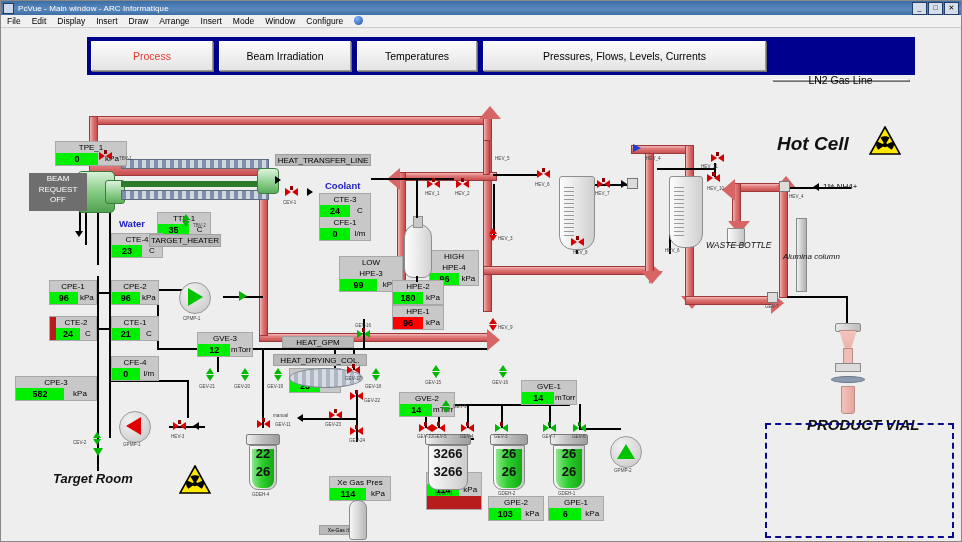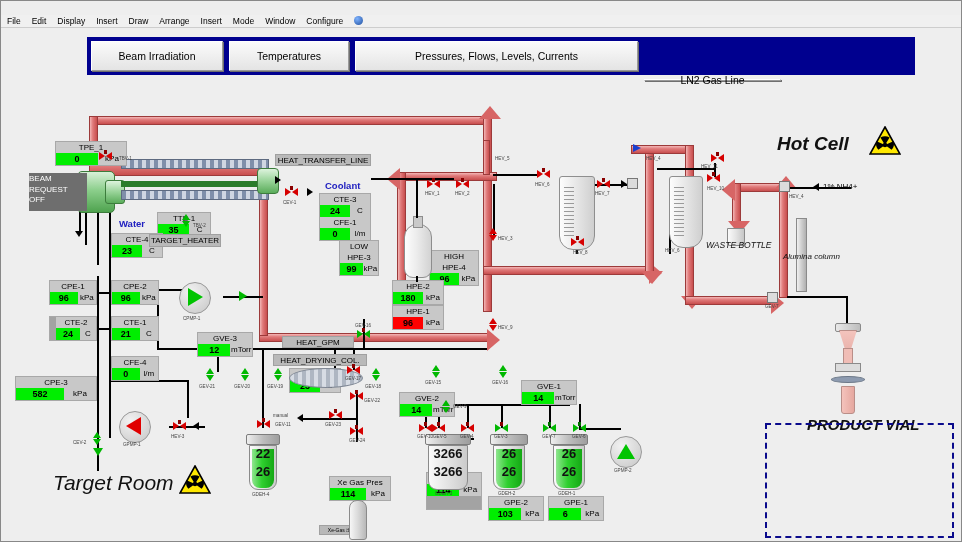--- a/index.html
+++ b/index.html
@@ -35,33 +35,33 @@
   .tab{background:linear-gradient(to bottom,#fbfbfb,#e4e4e4);
     border:1px solid #9a9a9a;border-top-color:#fff;border-left-color:#fff;
     box-shadow:1px 1px 0 #6f6f6f;display:flex;align-items:center;justify-content:center;
     font-size:10.5px;color:#000;white-space:nowrap;}
   .tab.t1{width:120px;} .tab.t2{width:130px;} .tab.t3{width:118px;}
   .tab.t4{width:281px;} .tab.t5{width:135px;margin-top:38px;}
   .tab.active{color:#e23a2e;}
 
   
   .abs{position:absolute;}
-  .tagbox{position:absolute;background:#a3a3a3;border:1px solid #a8a8a8;
+  .tagbox{position:absolute;background:#b91c1c;border:1px solid #a8a8a8;
     font-size:8px;color:#000;text-align:center;line-height:10px;box-sizing:border-box;}
   .tagname{background:#c8c8c8;height:11px;line-height:11px;font-size:8px;}
   .tagrow{display:flex;height:12px;align-items:stretch;}
   .tagval{background:#00ee00;flex:0 0 60%;font-size:9px;line-height:12px;
     color:#000;text-align:center;font-weight:bold;}
   .tagval.red{background:#ff0000;}
   .tagunit{flex:1;background:#c8c8c8;font-size:8px;line-height:12px;text-align:center;}
 
   .greybar{position:absolute;background:#b9b9b9;border:1px solid #a0a0a0;
     font-size:8px;line-height:12px;color:#000;text-align:center;box-sizing:border-box;}
   .darkbar{position:absolute;background:#6e6e6e;color:#fff;font-size:8px;
-    line-height:10.5px;box-sizing:border-box;padding-top:1px;}
+    text-align:center;line-height:10.5px;box-sizing:border-box;padding-top:1px;}
 
   .lbl{position:absolute;font-size:8px;color:#000;white-space:nowrap;}
   .vlbl{position:absolute;font-size:4.6px;color:#444;white-space:nowrap;}
   .italic-lbl{position:absolute;font-style:italic;white-space:nowrap;color:#111;}
 
   
   .wire{position:absolute;background:#000;}
   .pipe{position:absolute;background:linear-gradient(to bottom,#f3b6b6,#e07a7a 40%,#c84e4e);
     border:1px solid #9c3a3a;box-sizing:border-box;}
   .pipe.v{background:linear-gradient(to right,#f3b6b6,#e07a7a 40%,#c84e4e);}
@@ -124,38 +124,48 @@
   .tank .nums{position:absolute;left:0;right:0;top:14px;text-align:center;
     font-size:13px;font-weight:bold;color:#111;line-height:16px;}
   .hazard{position:absolute;}
   .dashbox{position:absolute;border:2px dashed #0a0a8c;}
 </style>
 </head>
 <body>
 
 <div id="app">
 
+  <div class="titlebar">
+    <div class="tb-icon"></div>
+    <div class="tb-text">PcVue - Main window - ARC Informatique</div>
+    <div class="tb-btns">
+      <span>_</span>
+      <span>□</span>
+      <span>✕</span>
+    </div>
+  </div>
 
   <div class="menubar">
     <div class="mi">File</div>
     <div class="mi">Edit</div>
     <div class="mi">Display</div>
     <div class="mi">Insert</div>
     <div class="mi">Draw</div>
     <div class="mi">Arrange</div>
     <div class="mi">Insert</div>
     <div class="mi">Mode</div>
     <div class="mi">Window</div>
     <div class="mi">Configure</div>
     <div class="mi"><span class="helpdot"></span></div>
   </div>
 
   <div class="canvas">
 
     <div class="tabstrip" style="top:9px;">
+      <div class="tab t1 active">Process</div>
       <div class="tab t2">Beam Irradiation</div>
       <div class="tab t3">Temperatures</div>
       <div class="tab t4">Pressures, Flows, Levels, Currents</div>
       <div class="tab t5">LN2 Gas Line</div>
     </div>
 
     <div class="pipe" style="left:88px;top:88px;width:402px;height:9px;"></div>
 
     <div class="pipe v" style="left:88px;top:88px;width:9px;height:52px;"></div>
 
@@ -350,21 +360,21 @@
         <div class="tagval">24</div>
         <div class="tagunit">C</div>
       </div>
       <div class="tagname">CFE-1</div>
       <div class="tagrow">
         <div class="tagval">0</div>
         <div class="tagunit">l/m</div>
       </div>
     </div>
 
-    <div class="tagbox" style="left:338px;top:212px;width:40px;height:36px;">
+    <div class="tagbox" style="left:338px;top:228px;width:64px;height:36px;">
       <div class="tagname">LOW</div>
       <div class="tagname">HPE-3</div>
       <div class="tagrow">
         <div class="tagval">99</div>
         <div class="tagunit">kPa</div>
       </div>
     </div>
 
     <div class="tagbox" style="left:428px;top:222px;width:50px;height:36px;">
       <div class="tagname">HIGH</div>
@@ -789,21 +799,21 @@
 
     <div class="italic-lbl" style="left:776px;top:105px;font-size:19px;font-weight:bold;">Hot Cell</div>
     <svg class="hazard" style="left:868px;top:98px;" width="32" height="30" viewBox="0 0 32 30">
       <polygon points="16,1 31,28 1,28" fill="#ffe800" stroke="#000" stroke-width="1.6"></polygon>
       <circle cx="16" cy="19" r="2.3" fill="#000"></circle>
       <path d="M16 19 L11.4 11.6 A8.6 8.6 0 0 1 20.6 11.6 Z" fill="#000"></path>
       <path d="M16 19 L9.4 23.8 A8.6 8.6 0 0 1 7.6 15.2 Z" fill="#000"></path>
       <path d="M16 19 L24.4 15.2 A8.6 8.6 0 0 1 22.6 23.8 Z" fill="#000"></path>
     </svg>
 
-    <div class="italic-lbl" style="left:52px;top:443px;font-size:21px;font-weight:normal;">Target Room</div>
+    <div class="italic-lbl" style="left:52px;top:443px;font-size:13px;font-weight:bold;">Target Room</div>
     <svg class="hazard" style="left:178px;top:437px;" width="32" height="30" viewBox="0 0 32 30">
       <polygon points="16,1 31,28 1,28" fill="#ffe800" stroke="#000" stroke-width="1.6"></polygon>
       <circle cx="16" cy="19" r="2.3" fill="#000"></circle>
       <path d="M16 19 L11.4 11.6 A8.6 8.6 0 0 1 20.6 11.6 Z" fill="#000"></path>
       <path d="M16 19 L9.4 23.8 A8.6 8.6 0 0 1 7.6 15.2 Z" fill="#000"></path>
       <path d="M16 19 L24.4 15.2 A8.6 8.6 0 0 1 22.6 23.8 Z" fill="#000"></path>
     </svg>
 
     <div class="dashbox" style="left:764px;top:395px;width:185px;height:111px;"></div>
 

